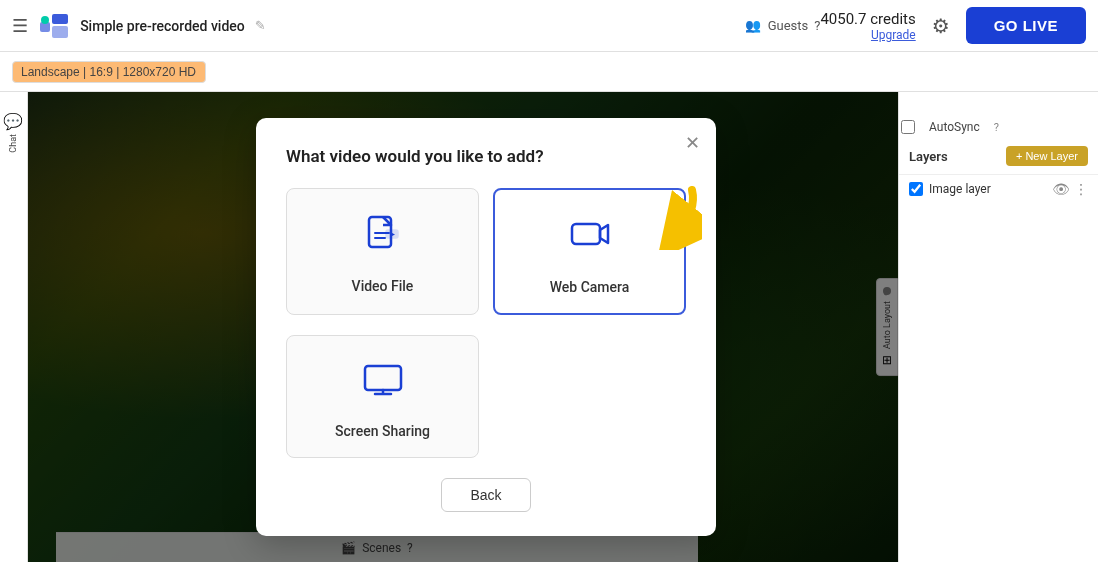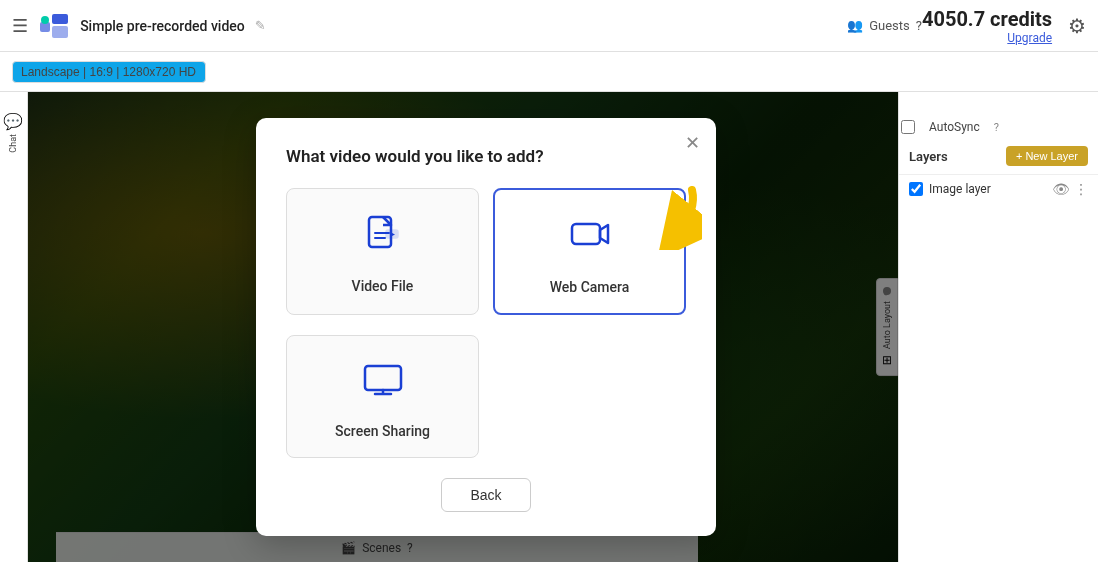--- a/index.html
+++ b/index.html
@@ -63,22 +63,22 @@
     }
     .topbar-right {
       display: flex;
       align-items: center;
       gap: 16px;
     }
     .credits-block {
       text-align: right;
     }
     .credits-amount {
-      font-size: 20px;
-      font-weight: 700;
+      font-size: 15px;
+      font-weight: 400;
       color: #222;
     }
     .upgrade-link {
       font-size: 12px;
       color: #3b5bdb;
       text-decoration: underline;
       cursor: pointer;
       display: block;
     }
     .settings-icon {
@@ -109,21 +109,21 @@
       position: relative;
       z-index: 10;
     }
     .subbar-left {
       display: flex;
       align-items: center;
     }
     .resolution-select {
       font-size: 12px;
       color: #444;
-      background: #0ea5e9;
+      background: #fdba74;
       border: 1px solid #ddd;
       border-radius: 4px;
       padding: 3px 8px;
       cursor: pointer;
       appearance: none;
       -webkit-appearance: none;
     }
     .subbar-center {
       flex: 1;
       display: flex;
@@ -407,20 +407,21 @@
     <span>👥</span>
     <span>Guests</span>
     <span>?</span>
   </div>
   <div class="topbar-right">
     <div class="credits-block">
       <span class="credits-amount">4050.7 credits</span>
       <a class="upgrade-link">Upgrade</a>
     </div>
     <span class="settings-icon">⚙</span>
+    <button class="go-live-btn">GO LIVE</button>
   </div>
 </div>
 
 <div class="subbar">
   <div class="subbar-left">
     <select class="resolution-select">
       <option>Landscape | 16:9 | 1280x720 HD</option>
     </select>
   </div>
   <div class="subbar-center"></div>

